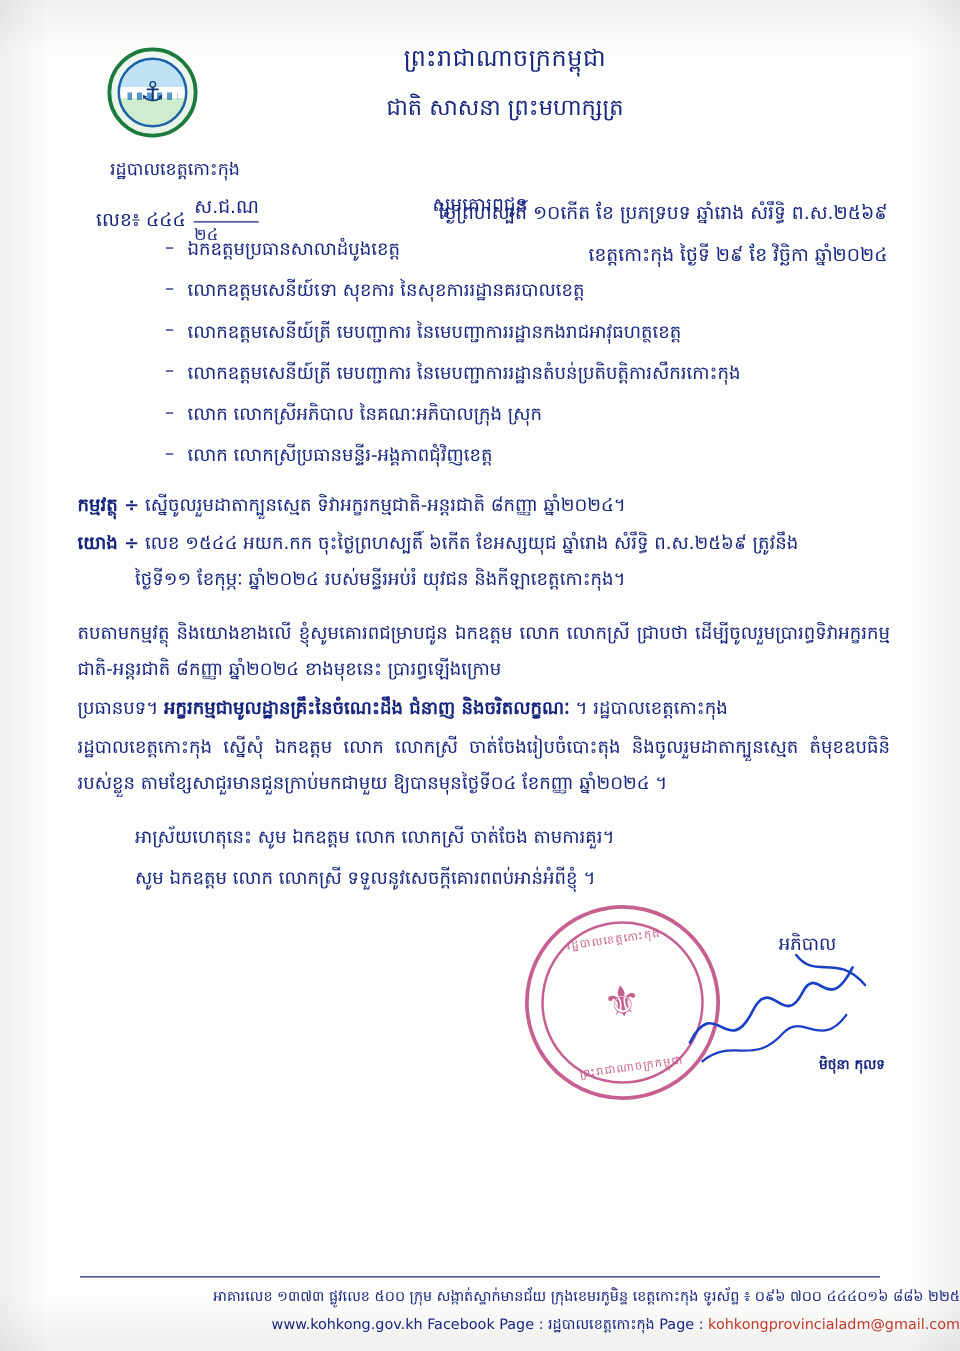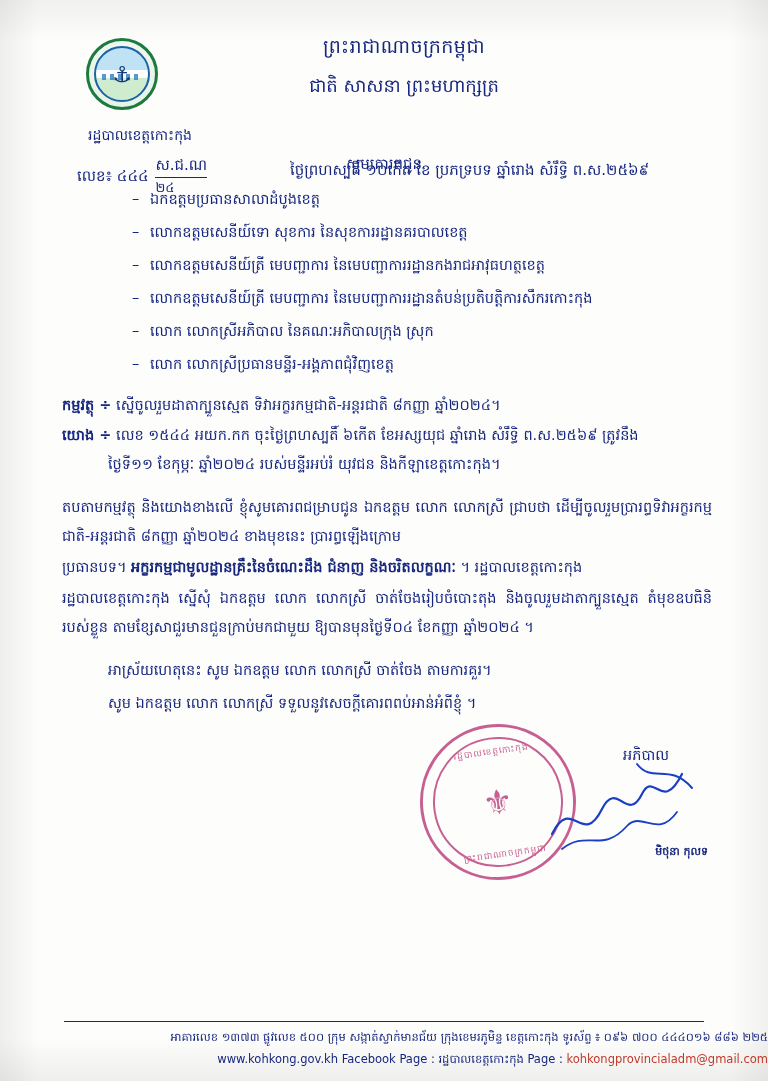--- a/index.html
+++ b/index.html
@@ -126,21 +126,21 @@
   .letter-no .frac .den {
     display: block;
     border-top: 1px solid #16267f;
     font-size: 13px;
     padding-top: 1px;
   }
   .dateline {
     position: absolute;
     right: 58px;
     top: 160px;
-    text-align: left;
+    text-align: right;
     width: 420px;
     font-size: 15px;
     color: #16267f;
   }
   .dateline .d2 { margin-top: 12px; }
 
   
   .salutation {
     text-align: center;
     font-size: 15px;
@@ -307,20 +307,21 @@
       <span>លេខ៖</span>
       <span>៤៤៤</span>
       <span class="frac">
         <span class="num">ស.ជ.ណ</span>
         <span class="den">២៤</span>
       </span>
     </div>
 
     <div class="dateline khm">
       <div class="d1">ថ្ងៃព្រហស្បតិ៍ ១០កើត ខែ ប្រភទ្របទ ឆ្នាំរោង សំរឹទ្ធិ ព.ស.២៥៦៩</div>
+      <div class="d2">ខេត្តកោះកុង ថ្ងៃទី ២៩ ខែ វិច្ឆិកា ឆ្នាំ២០២៤</div>
     </div>
   </div>
 
   <div class="salutation khm">សូមគោរពជូន</div>
 
   <ul class="recipients">
     <li><span class="dash">–</span><span>ឯកឧត្តមប្រធានសាលាដំបូងខេត្ត</span></li>
     <li><span class="dash">–</span><span>លោកឧត្តមសេនីយ៍ទោ សុខការ នៃសុខការរដ្ឋានគរបាលខេត្ត</span></li>
     <li><span class="dash">–</span><span>លោកឧត្តមសេនីយ៍ត្រី មេបញ្ជាការ នៃមេបញ្ជាការរដ្ឋានកងរាជអាវុធហត្ថខេត្ត</span></li>
     <li><span class="dash">–</span><span>លោកឧត្តមសេនីយ៍ត្រី មេបញ្ជាការ នៃមេបញ្ជាការរដ្ឋានតំបន់ប្រតិបត្តិការសឹករកោះកុង</span></li>

